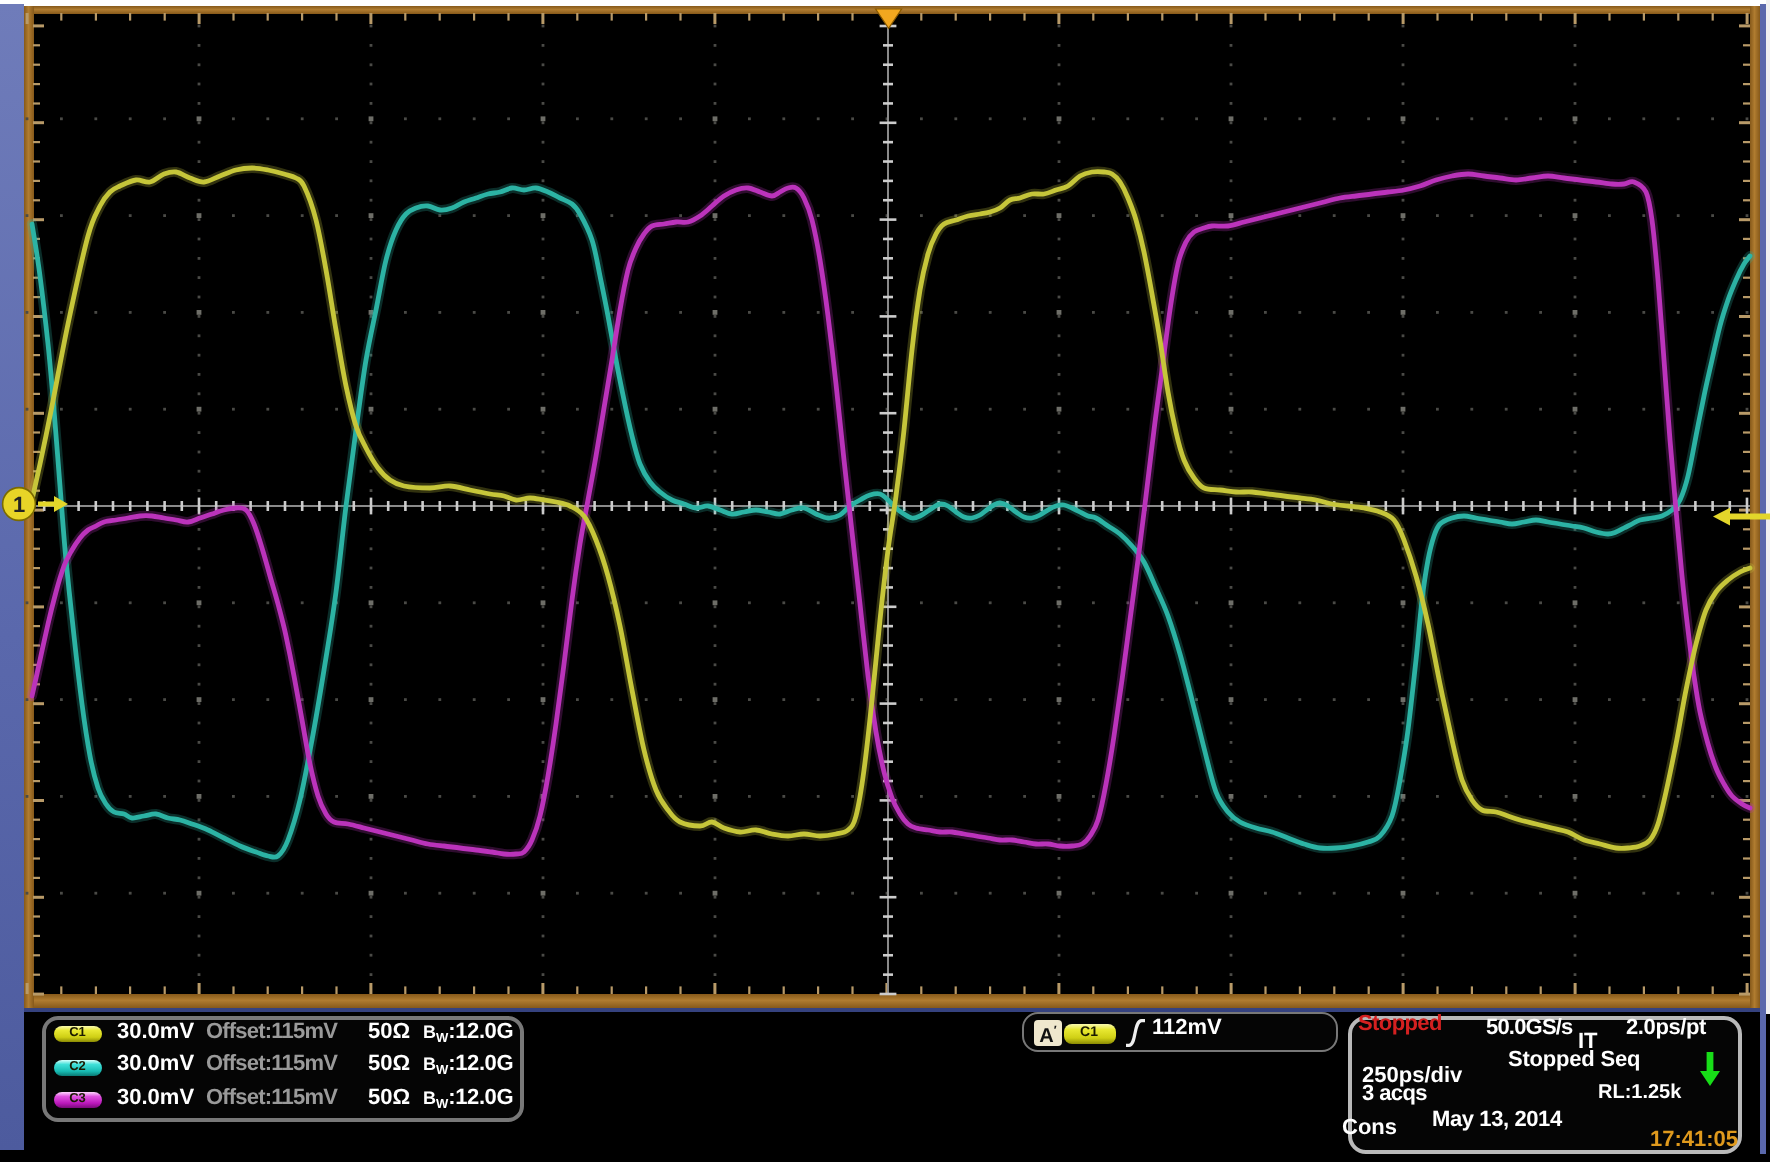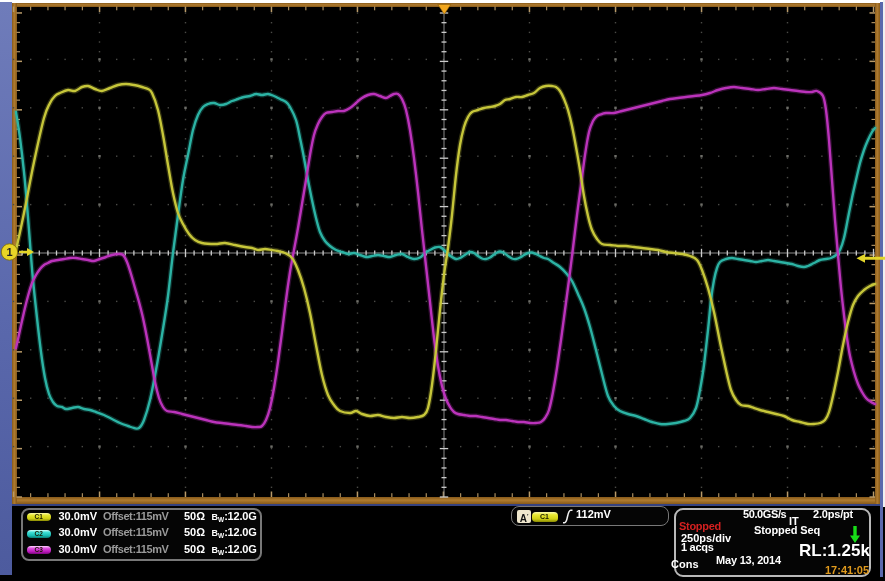--- a/index.html
+++ b/index.html
@@ -1303,22 +1303,22 @@
 <span class="pill p1" style="left:531.5px;top:512px;width:26px;height:9.5px;line-height:10px;font-size:7px">C1</span>
 <svg class="abs" style="left:561px;top:508px" width="15" height="17" viewBox="0 0 15 17">
     <path d="M2,14.7 L3.5,14.7 C7.2,14.7 5.8,2.3 9.8,2.3 L11.5,2.3" fill="none" stroke="#efefef" stroke-width="1.6"></path>
   </svg>
 <div class="t" style="left:576px;top:508.5px">112mV</div>
 <div class="box" style="left:674px;top:508px;width:197px;height:69px;border:2px solid #b9b9b9;border-radius:9px"></div>
 <span class="t" style="left:681px;top:533px">250ps/div</span>
 <span class="t" style="left:743px;top:509.3px;letter-spacing:-0.4px">50.0GS/s</span>
 <span class="t" style="left:789px;top:516px">IT</span>
 <span class="t" style="left:813px;top:509.3px;letter-spacing:-0.2px">2.0ps/pt</span>
-<span class="t red" style="left:679px;top:521px;letter-spacing:-0.3px">Stopped</span>
+<span class="t red" style="left:679px;top:507px;letter-spacing:-0.3px">Stopped</span>
 <span class="t" style="left:754px;top:525.3px;letter-spacing:-0.1px">Stopped Seq</span>
 <svg class="abs" style="left:848px;top:525px" width="14" height="19" viewBox="0 0 14 19">
     <path d="M7,18 L12,10.5 L8.7,10.5 L8.7,1 L5.3,1 L5.3,10.5 L2,10.5 Z" fill="#18dd18"></path>
   </svg>
-<span class="t" style="left:681px;top:542.3px;letter-spacing:-0.3px">1 acqs</span>
-<span class="t" style="left:799px;top:542.3px;font-size:17px">RL:1.25k</span>
+<span class="t" style="left:681px;top:542.3px;letter-spacing:-0.3px">3 acqs</span>
+<span class="t" style="left:799px;top:542.3px;font-size:10px">RL:1.25k</span>
 <span class="t" style="left:671px;top:559.3px">Cons</span>
 <span class="t" style="left:716px;top:555px;letter-spacing:-0.2px">May 13, 2014</span>
 <span class="t orange" style="left:825px;top:565px">17:41:05</span>
 
 </body></html>

